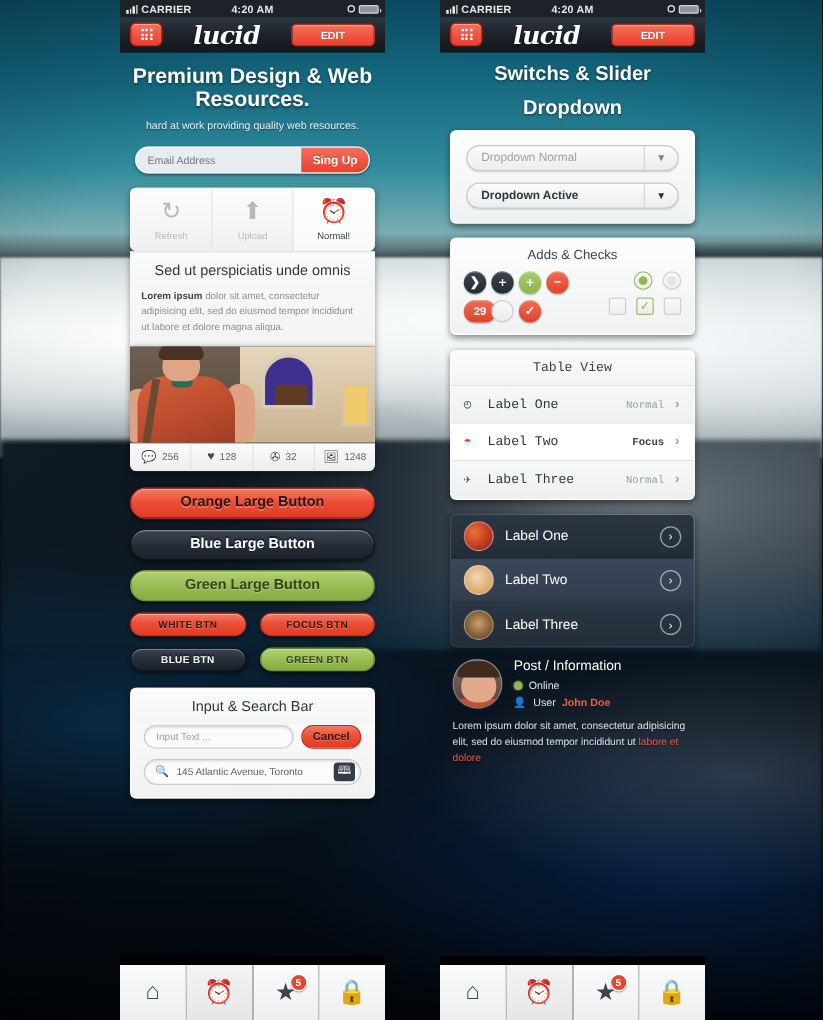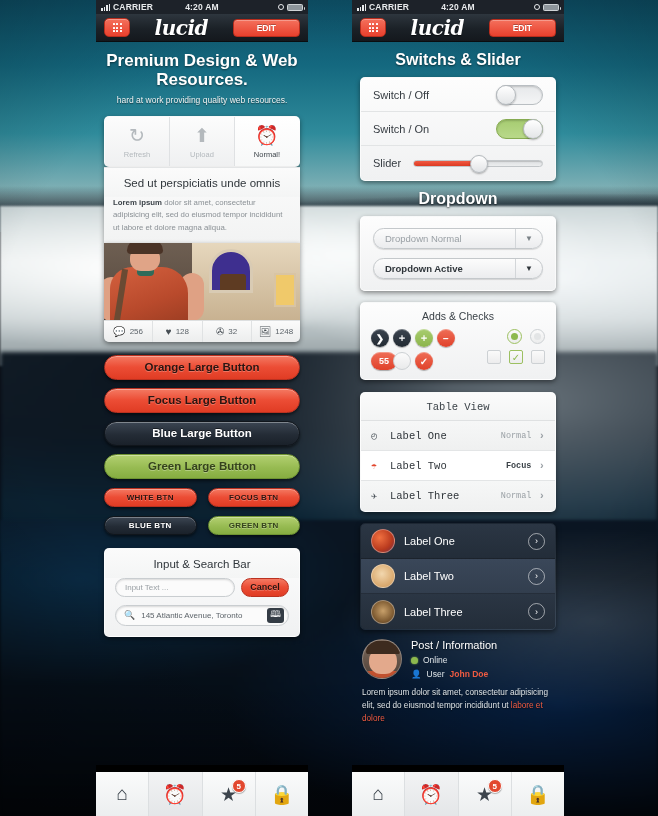--- a/index.html
+++ b/index.html
@@ -496,20 +496,24 @@
     </div>
     <div class="brand">lucid</div>
     <div class="edit-btn">EDIT</div>
   </div>
 
   <div class="hero">
     <h1>Premium Design &amp; Web Resources.</h1>
     <p>hard at work providing quality web resources.</p>
   </div>
 
+  <div class="signup">
+    <input placeholder="Email Address" style="">
+    <div class="signup-btn">Sing Up</div>
+  </div>
 
   <div class="card iconrow">
     <div class="iconcell dim">
       <span class="gl">↻</span>
       <span class="cap">Refresh</span>
     </div>
     <div class="iconcell dim">
       <span class="gl">⬆</span>
       <span class="cap">Upload</span>
     </div>
@@ -554,21 +558,20 @@
       </div>
       <div class="stat">
         <span class="gl">🖼</span>
         <span>1248</span>
       </div>
     </div>
   </div>
 
   <div class="btnwrap">
     <div class="bigbtn b-orange">Orange Large Button</div>
-    <div class="bigbtn b-focus">Focus Large Button</div>
     <div class="bigbtn b-blue">Blue Large Button</div>
     <div class="bigbtn b-green">Green Large Button</div>
   </div>
 
   <div class="smallrow">
     <div class="smallbtn b-orange">WHITE BTN</div>
     <div class="smallbtn b-focus">FOCUS BTN</div>
   </div>
   <div class="smallrow">
     <div class="smallbtn b-blue">BLUE BTN</div>
@@ -639,41 +642,20 @@
           <i></i>
           <i></i>
         </span>
     </div>
     <div class="brand">lucid</div>
     <div class="edit-btn">EDIT</div>
   </div>
 
   <div class="sect-title">Switchs &amp; Slider</div>
 
-  <div class="card" style="margin:0 8px;">
-    <div class="rowitem">
-      <span>Switch / Off</span>
-      <span class="switch off">
-          <span class="knob"></span>
-        </span>
-    </div>
-    <div class="rowitem">
-      <span>Switch / On</span>
-      <span class="switch on">
-          <span class="knob"></span>
-        </span>
-    </div>
-    <div class="rowitem">
-      <span>Slider</span>
-      <span class="slider-track">
-        <span class="slider-fill"></span>
-          <span class="slider-knob"></span>
-      </span>
-    </div>
-  </div>
 
   <div class="sect-title">Dropdown</div>
 
   <div class="card dd-card" style="margin:0 8px;">
     <div class="dropdown">
       <span class="dd-label">Dropdown Normal</span>
       <span class="dd-arrow">▼</span>
     </div>
     <div class="dropdown active">
       <span class="dd-label">Dropdown Active</span>
@@ -682,21 +664,21 @@
   </div>
 
   <div class="card checks-card" style="margin:11px 8px 0;">
     <div class="checks-title">Adds &amp; Checks</div>
     <div class="checks-grid">
       <div class="cg-left">
         <span class="cb dark">❯</span>
         <span class="cb dark">＋</span>
         <span class="cb green">＋</span>
         <span class="cb red">−</span>
-        <span class="cb badge">55</span>
+        <span class="cb badge">29</span>
         <span class="cb white"></span>
         <span class="cb red">✓</span>
       </div>
       <div class="cg-right">
         <div class="cg-line">
           <span class="radio on"></span>
           <span class="radio off"></span>
         </div>
         <div class="cg-line">
           <span class="chk"></span>

